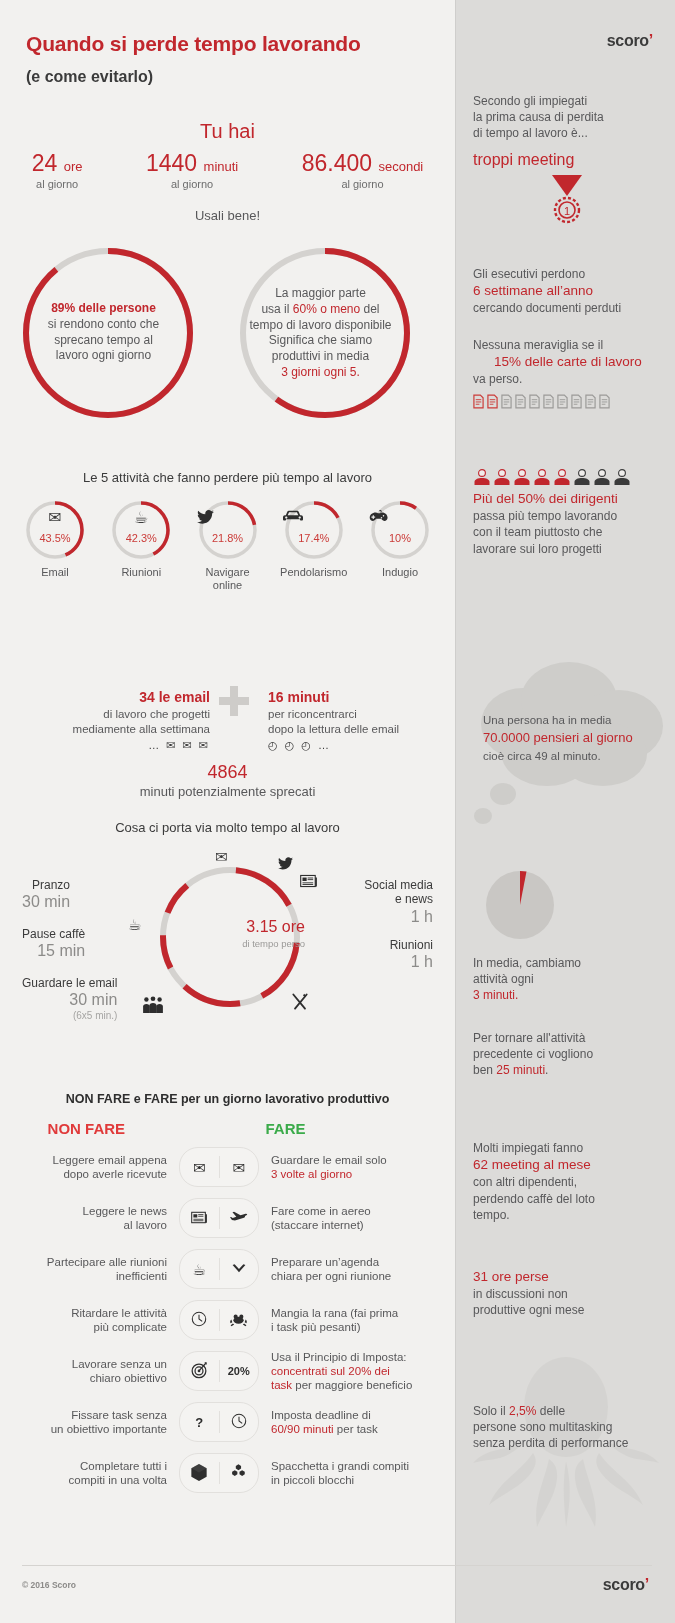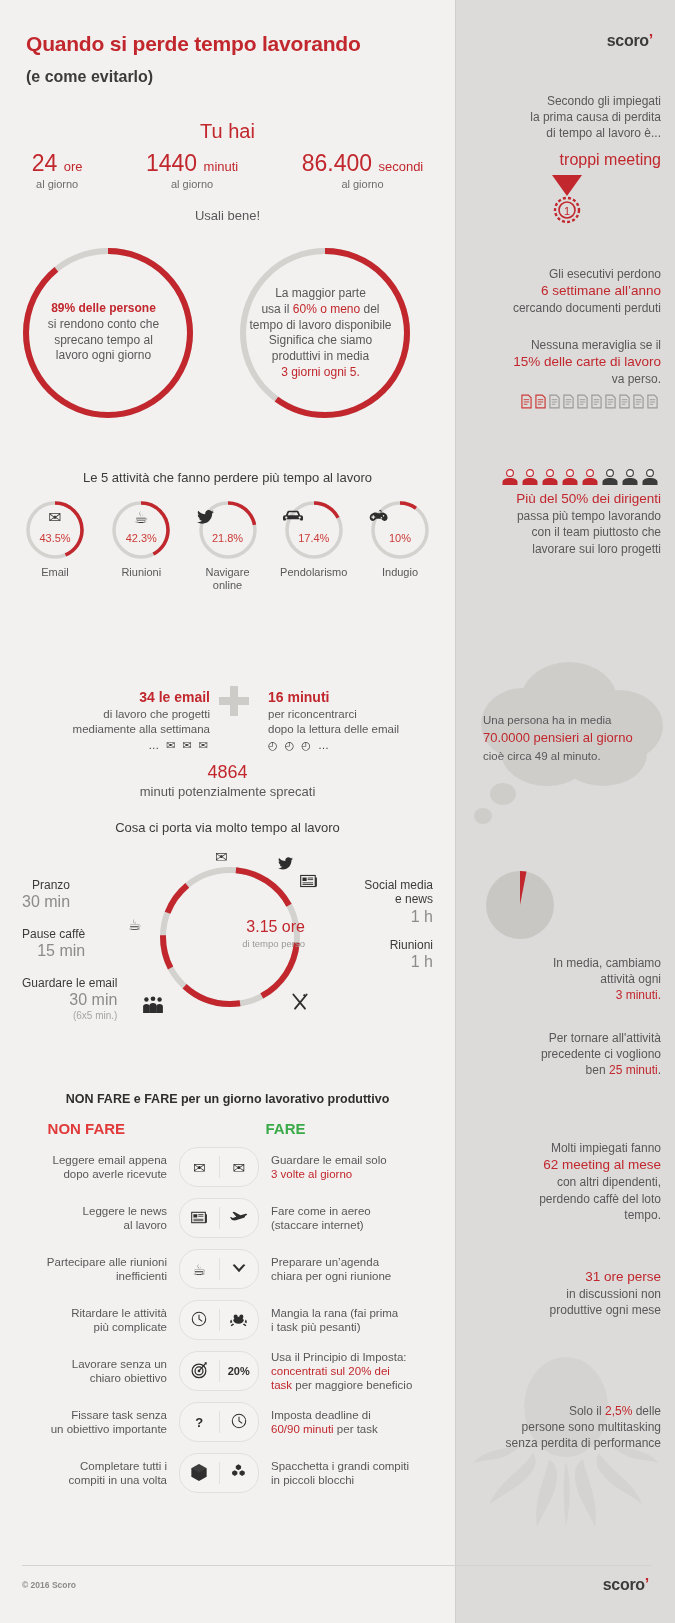--- a/index.html
+++ b/index.html
@@ -101,21 +101,21 @@
   .pill .div{width:1px;height:22px;background:#e2e0dd;}
   .pill .h.small{font-size:11px;font-weight:bold;}
 
   .footrule{position:absolute;left:22px;top:1565px;width:630px;height:1px;background:#d5d3d0;}
   .copy{position:absolute;left:22px;top:1580px;font-size:8.5px;font-weight:bold;color:#8c8b89;}
   .footlogo{position:absolute;right:26px;top:1576px;}
 
   
   .logo{font-size:16px;font-weight:bold;color:#3b3b3b;letter-spacing:-.3px;}
   .logo .tick{color:#c1272d;}
-  .rblock{position:absolute;left:18px;width:188px;font-size:12px;line-height:1.35;color:#58585a;text-align:right;}
+  .rblock{position:absolute;left:18px;width:188px;font-size:12px;line-height:1.35;color:#58585a;}
   .rh{color:#c1272d;font-size:16px;}
 
   .medal{position:relative;width:46px;height:52px;margin:4px auto 0 auto;}
   .docs{margin-top:6px;font-size:0;}
   .docs i{display:inline-block;margin-right:3px;}
   .ppl{font-size:0;margin-bottom:4px;}
   .ppl i{display:inline-block;margin-right:2px;}
 
   .cloud{position:absolute;left:6px;top:648px;width:214px;height:180px;}
   .cloudtext{position:absolute;left:28px;top:712px;width:186px;font-size:11.5px;line-height:1.45;}
@@ -545,21 +545,21 @@
     </div>
 
     <div class="rblock" style="top:266px;">
       <div>Gli esecutivi perdono</div>
       <div style="color:#c1272d;font-size:13.5px;">6 settimane all’anno</div>
       <div>cercando documenti perduti</div>
     </div>
 
     <div class="rblock" style="top:337px;">
       <div>Nessuna meraviglia se il</div>
-      <div style="color:#c1272d;font-size:13.5px;">15% delle carte di lavoro</div>
+      <div style="color:#c1272d;font-size:13.5px;margin-left:21px;">15% delle carte di lavoro</div>
       <div>va perso.</div>
       <div class="docs">
         <i><svg width="11" height="15" viewBox="0 0 12 16">
               <path d="M1 1h7l3 3v11H1z" fill="none" stroke="#cb3b38" stroke-width="1.3"></path>
               <path d="M3 6h6M3 8.5h6M3 11h4" stroke="#cb3b38" stroke-width="1"></path>
             </svg></i><i><svg width="11" height="15" viewBox="0 0 12 16">
               <path d="M1 1h7l3 3v11H1z" fill="none" stroke="#cb3b38" stroke-width="1.3"></path>
               <path d="M3 6h6M3 8.5h6M3 11h4" stroke="#cb3b38" stroke-width="1"></path>
             </svg></i><i><svg width="11" height="15" viewBox="0 0 12 16">
               <path d="M1 1h7l3 3v11H1z" fill="none" stroke="#9b9a98" stroke-width="1.3"></path>

